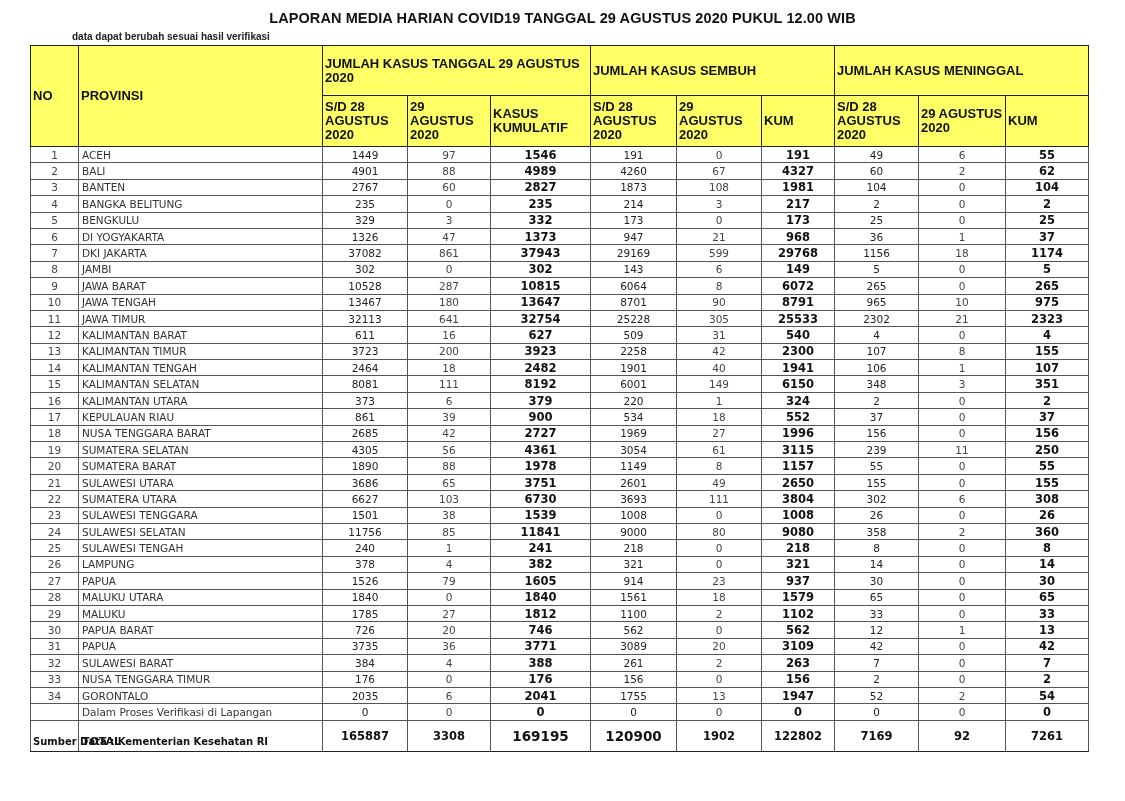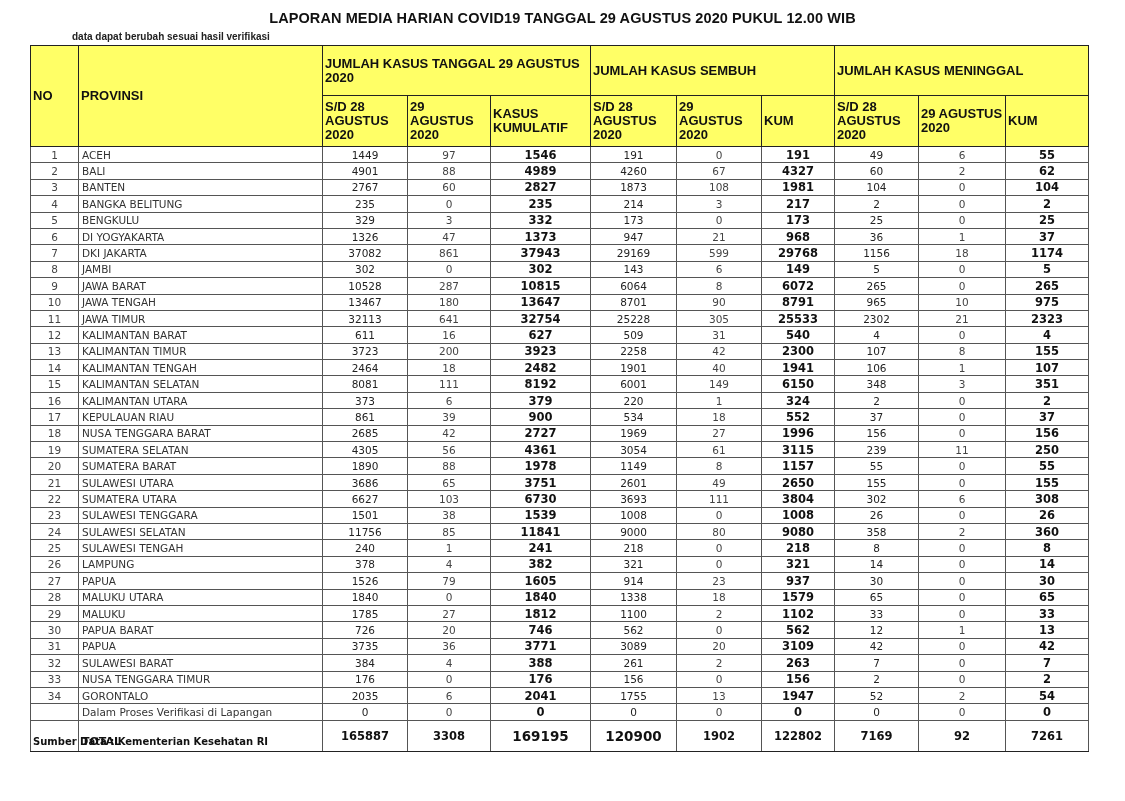--- a/index.html
+++ b/index.html
@@ -411,21 +411,21 @@
         <td class="main">30</td>
         <td>0</td>
         <td class="b">30</td>
       </tr>
       <tr>
         <td class="no">28</td>
         <td class="prov">MALUKU UTARA</td>
         <td class="main">1840</td>
         <td>0</td>
         <td class="b">1840</td>
-        <td class="main">1338</td>
+        <td class="main">1561</td>
         <td>18</td>
         <td class="b">1579</td>
         <td class="main">65</td>
         <td>0</td>
         <td class="b">65</td>
       </tr>
       <tr>
         <td class="no">29</td>
         <td class="prov">MALUKU</td>
         <td class="main">1785</td>

